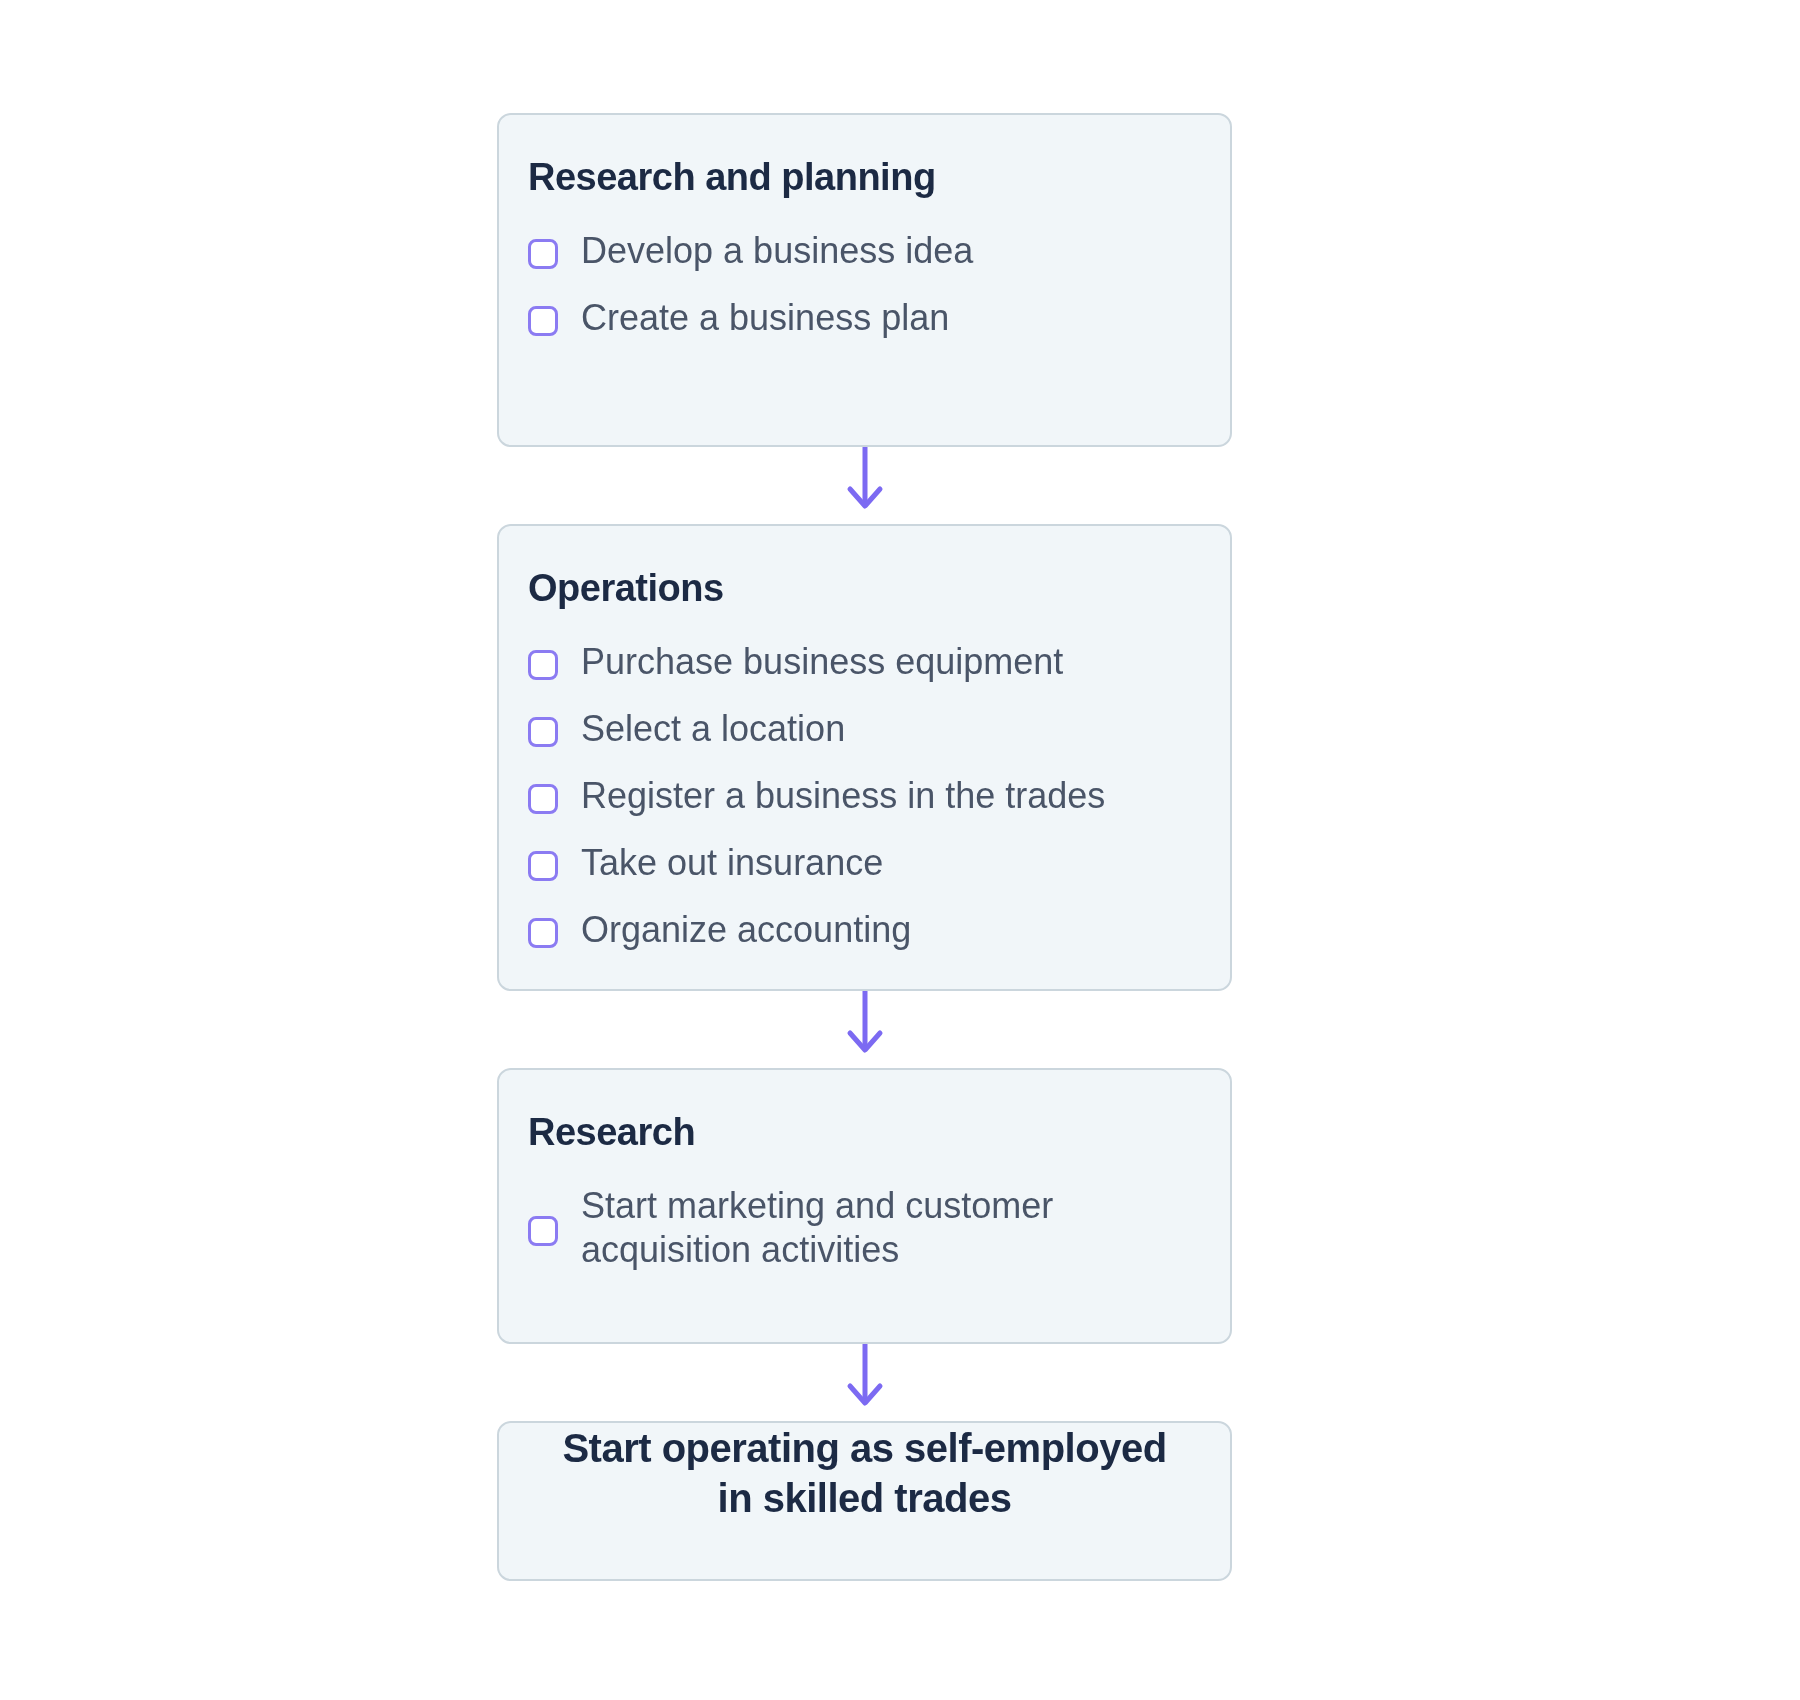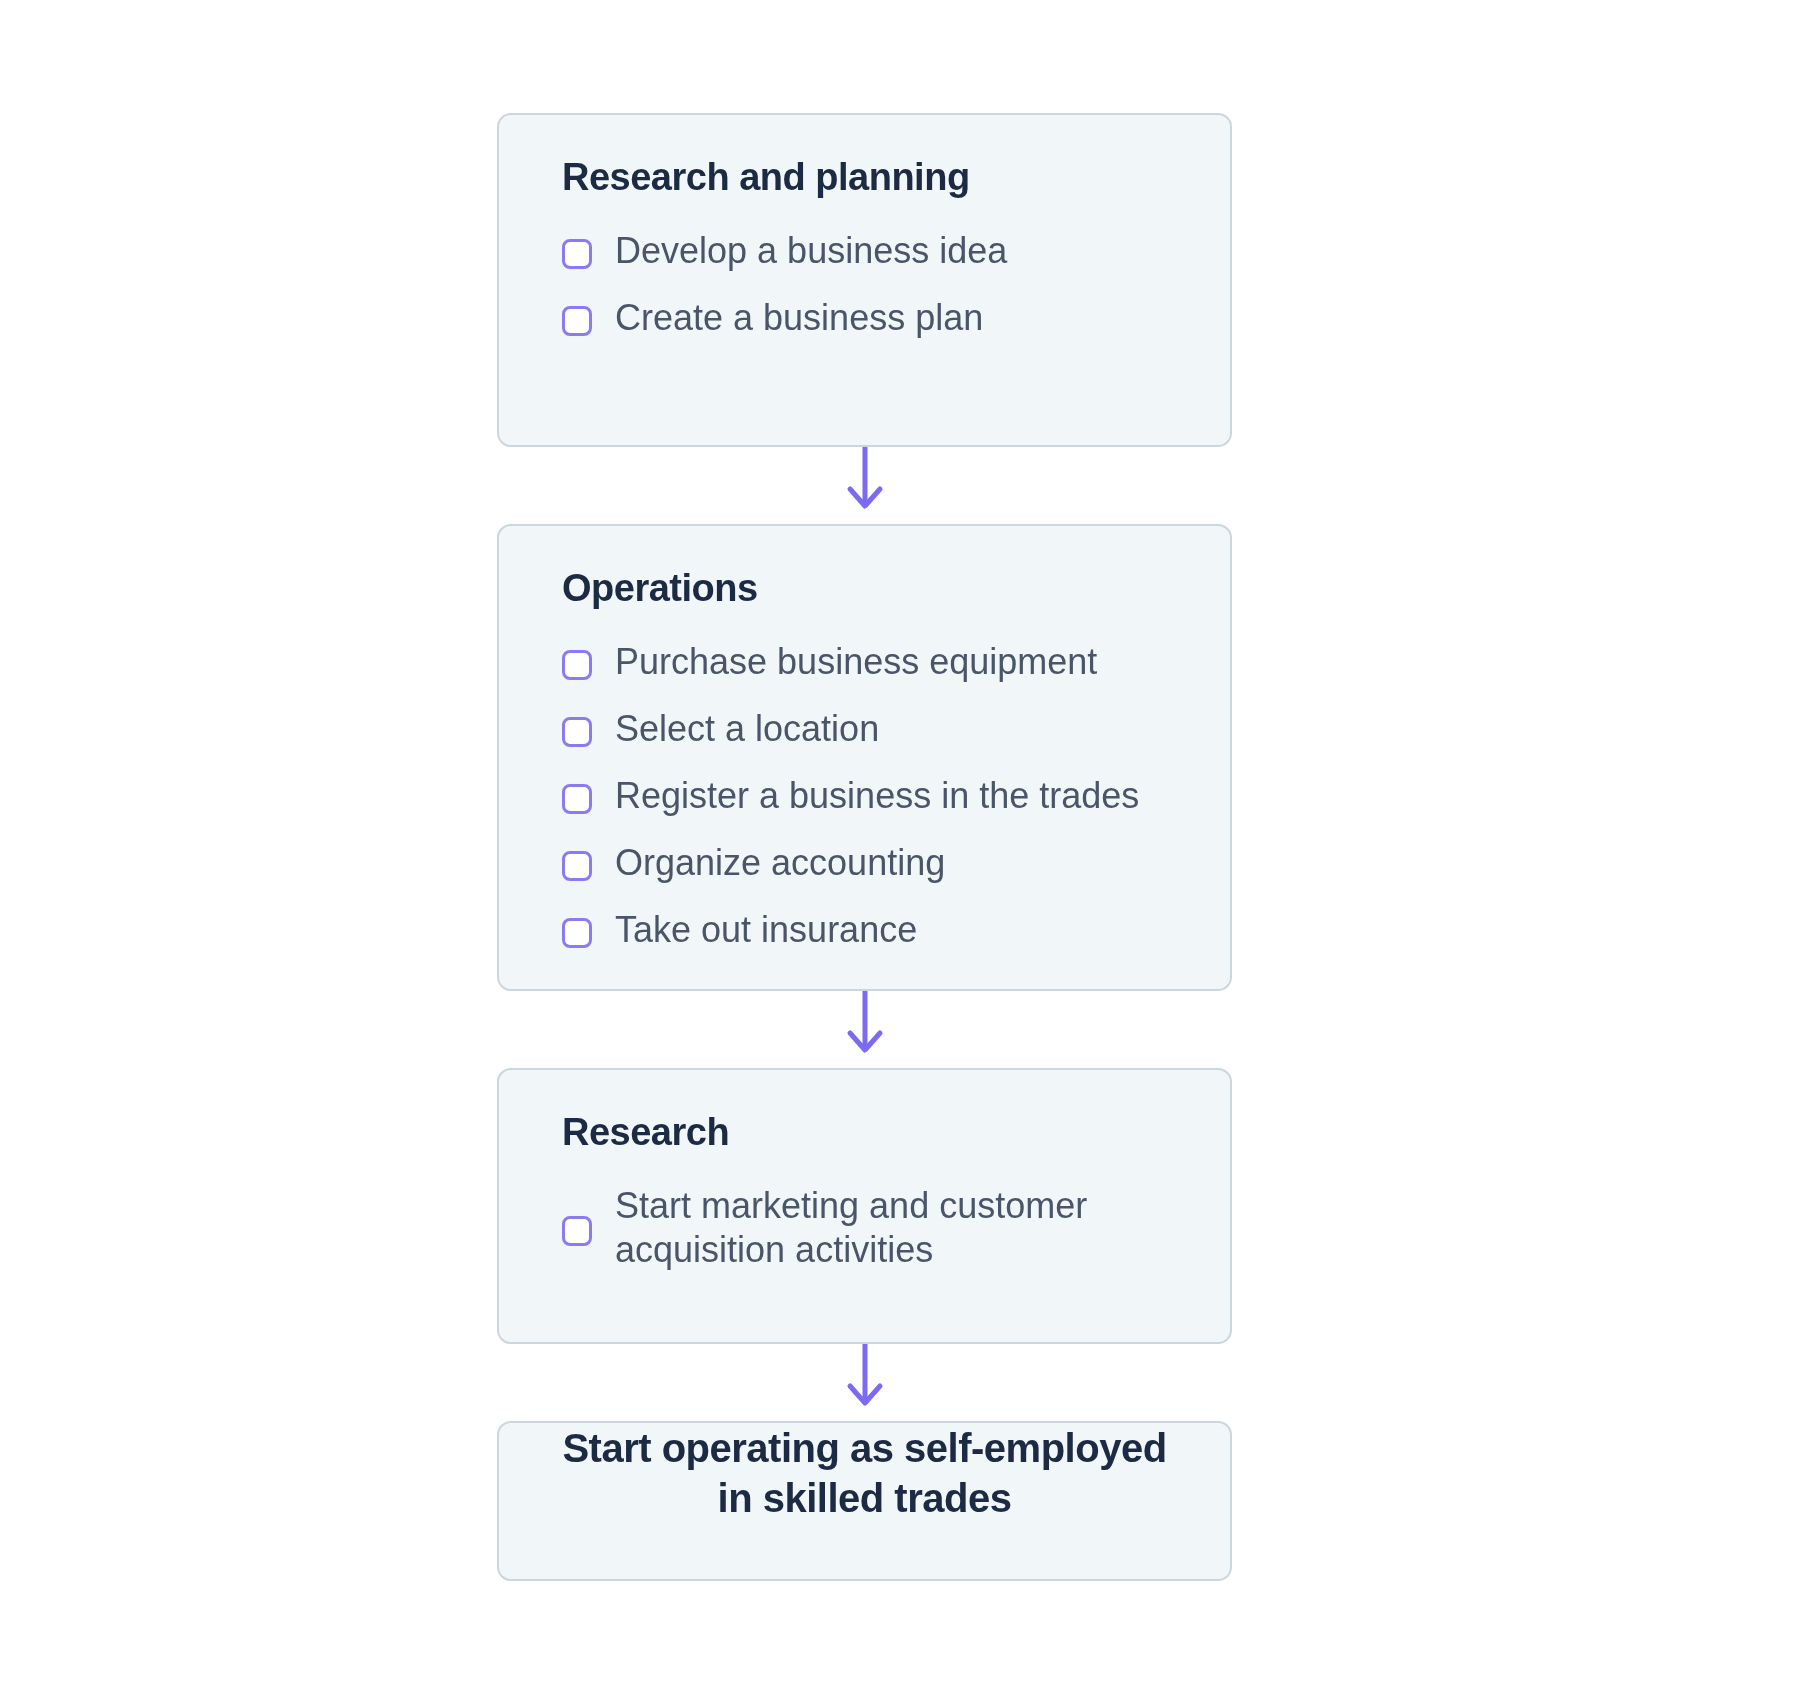--- a/index.html
+++ b/index.html
@@ -29,21 +29,21 @@
     flex-direction:column;
   }
   .card{
     background:var(--box_bg);
     border:2px solid var(--box_border);
     border-radius:14px;
     width:735px;
     overflow:hidden;
   }
   .checklist-card{
-    padding:38px 42px 20px 63px;
+    padding:38px 42px 20px 29px;
   }
   .card-title{
     font-size:38px;
     line-height:48px;
     font-weight:700;
     color:var(--heading);
     letter-spacing:-0.5px;
     margin-bottom:28px;
   }
   .check-item{
@@ -126,25 +126,25 @@
     <div class="check-item">
       <span class="checkbox"></span>
       <span class="check-label">Select a location</span>
     </div>
     <div class="check-item">
       <span class="checkbox"></span>
       <span class="check-label">Register a business in the trades</span>
     </div>
     <div class="check-item">
       <span class="checkbox"></span>
-      <span class="check-label">Organize accounting</span>
+      <span class="check-label">Take out insurance</span>
     </div>
     <div class="check-item">
       <span class="checkbox"></span>
-      <span class="check-label">Take out insurance</span>
+      <span class="check-label">Organize accounting</span>
     </div>
   </div>
 
   <div class="gap">
     <svg class="arrow-svg" width="48" height="66" viewBox="0 0 48 66">
       <line x1="24" y1="0" x2="24" y2="54" stroke="var(--arrow)" stroke-width="5" stroke-linecap="round"></line>
       <polyline points="9,42 24,59 39,42" fill="none" stroke="var(--arrow)" stroke-width="5" stroke-linecap="round" stroke-linejoin="round"></polyline>
     </svg>
   </div>
 

